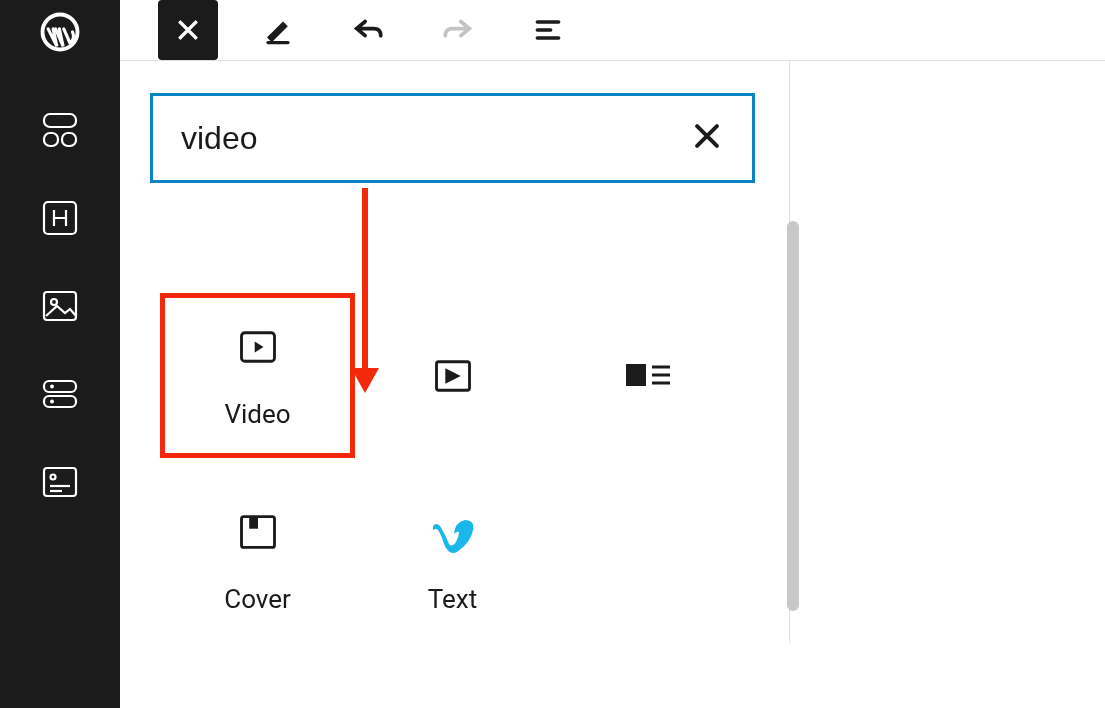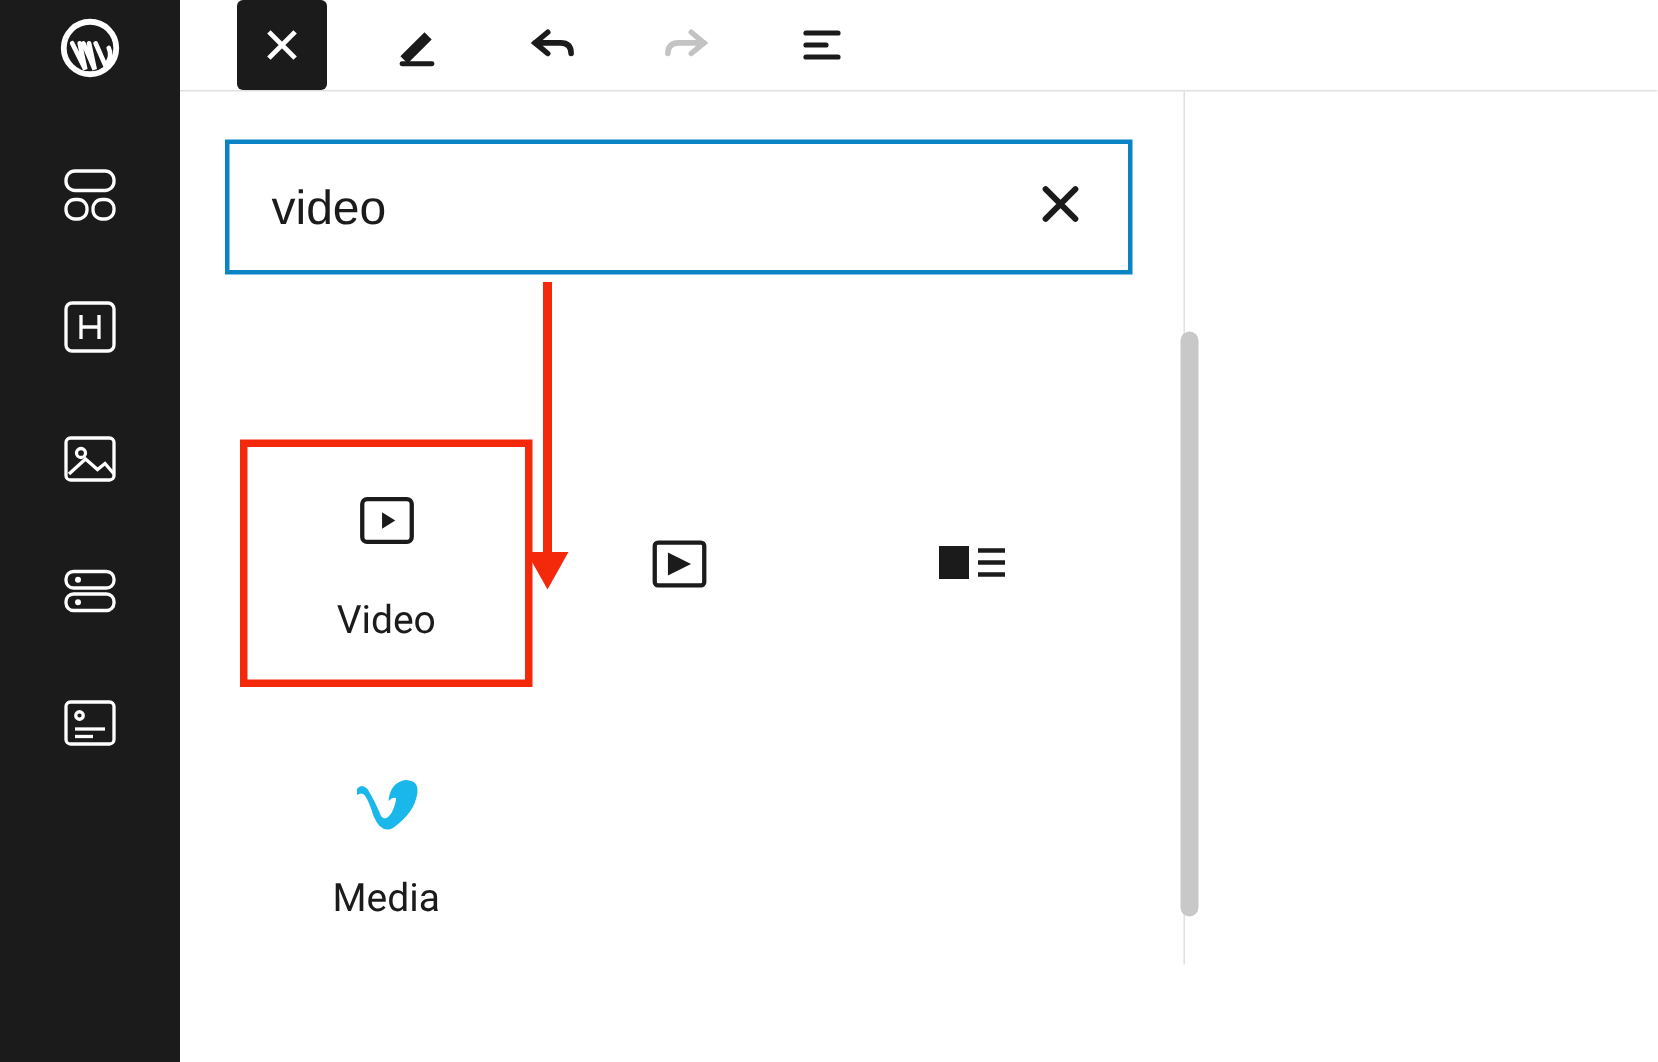--- a/index.html
+++ b/index.html
@@ -271,28 +271,37 @@
             <svg viewBox="0 0 48 40" width="52" height="40">
               <rect x="2" y="8" width="20" height="22" fill="#1b1b1b"></rect>
               <line x1="28" y1="11" x2="46" y2="11" stroke="#1b1b1b" stroke-width="3"></line>
               <line x1="28" y1="19" x2="46" y2="19" stroke="#1b1b1b" stroke-width="3"></line>
               <line x1="28" y1="27" x2="46" y2="27" stroke="#1b1b1b" stroke-width="3"></line>
             </svg>
           </div>
         </div>
 
 
+        <div class="block-item">
+          <div class="icon-wrap">
+            <svg viewBox="0 0 40 40" width="44" height="44" fill="none" stroke="#1b1b1b" stroke-width="2.6">
+              <rect x="5" y="6" width="30" height="28" rx="2"></rect>
+              <rect x="12" y="6" width="8" height="11" fill="#1b1b1b" stroke="none"></rect>
+            </svg>
+          </div>
+          <span class="block-label">Cover</span>
+        </div>
 
         <div class="block-item">
           <div class="icon-wrap">
             <svg viewBox="0 0 48 40" width="52" height="44">
               <path d="M4 14 Q7 10 11 14 Q16 22 20 32 Q23 36 27 30 Q30 24 30 20 Q28 19 25 22 Q26 10 36 8 Q46 8 44 18 Q42 30 28 40 Q20 44 15 32 Q12 22 9 18 Q7 16 4 18 Z" fill="#1ab7ea"></path>
             </svg>
           </div>
-          <span class="block-label">Media</span>
+          <span class="block-label">Text</span>
         </div>
 
       </div>
 
       <div class="scroll-thumb"></div>
     </div>
 
     <div class="right-panel"></div>
   </div>
 </div>

